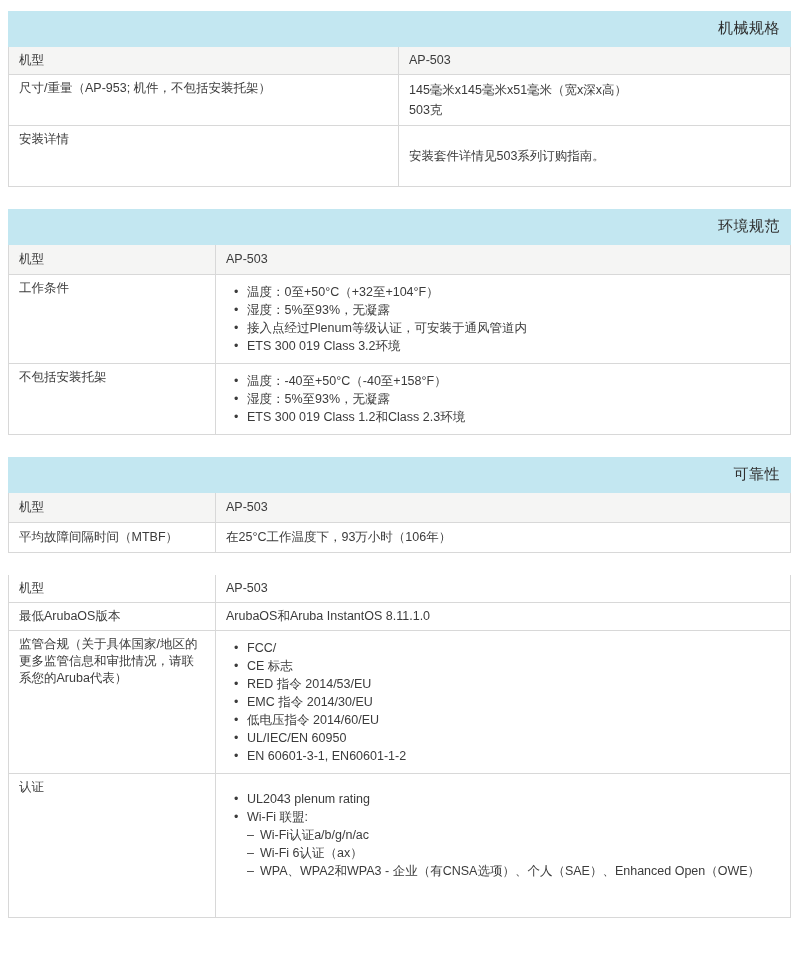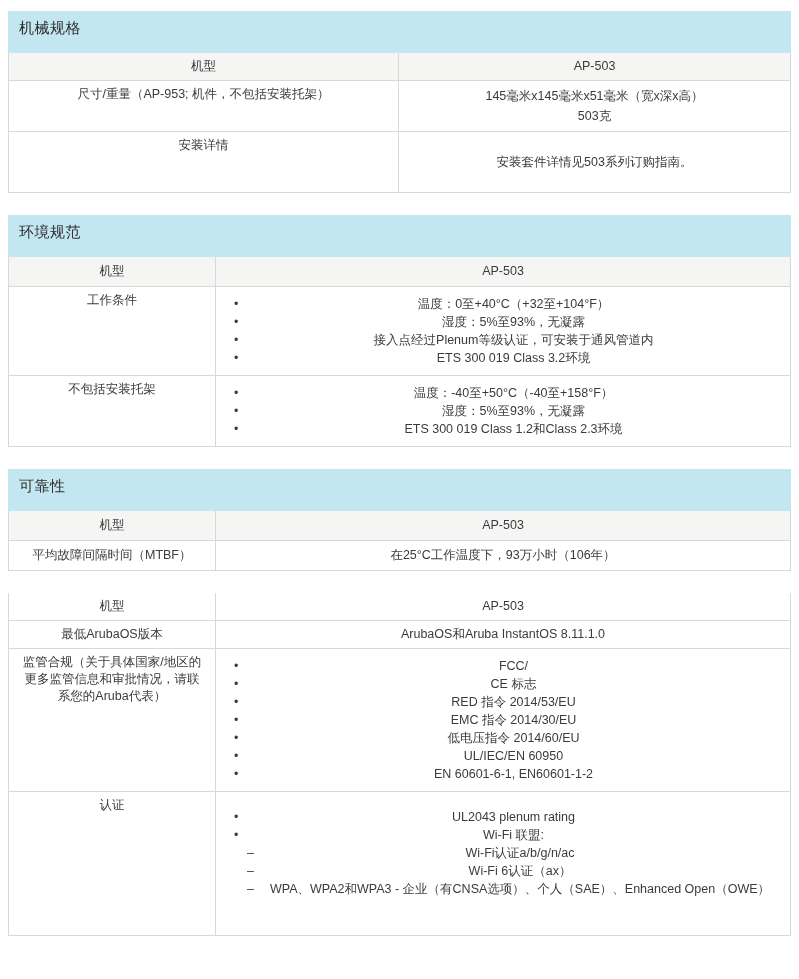--- a/index.html
+++ b/index.html
@@ -6,31 +6,31 @@
   body{
     width:799px;height:979px;overflow:hidden;
     font-family:"Liberation Sans","DejaVu Sans",sans-serif;
     color:#3b3b3b;
     -webkit-font-smoothing:antialiased;
   }
   .page{padding:11px 8px 0 8px;}
   .spec-section{margin-bottom:22px;}
   .section-header{
     background:#c3e7f1;
-    height:42px;line-height:33px;
+    height:36px;line-height:33px;
     padding:0 11px;
     font-size:15px;color:#2f2f2f;
     letter-spacing:.5px;
+    text-align:right;
   }
   table.spec-table{
     width:100%;
     border-collapse:collapse;
     table-layout:fixed;
     font-size:12.5px;
-    text-align:center;
   }
   col.label-col{width:207px;}
   section[data-section="mechanical"] col.label-col{width:390px;}
   td{
     border:1px solid #d8d8d8;
     padding:5px 10px;
     vertical-align:top;
     line-height:17px;
     word-break:break-word;
   }
@@ -102,21 +102,21 @@
         </colgroup>
       <tbody>
           <tr>
             <td class="label-cell">机型</td>
             <td class="value-cell">AP-503</td>
           </tr>
           <tr>
             <td class="label-cell">工作条件</td>
             <td class="value-cell">
               <ul class="bullets">
-                <li class="bullet"><span>温度：0至+40°C（+32至+104°F）</span></li>
+                <li class="bullet"><span>温度：0至+50°C（+32至+104°F）</span></li>
                 <li class="bullet"><span>湿度：5%至93%，无凝露</span></li>
                 <li class="bullet"><span>接入点经过Plenum等级认证，可安装于通风管道内</span></li>
                 <li class="bullet"><span>ETS 300 019 Class 3.2环境</span></li>
               </ul>
             </td>
           </tr>
           <tr>
             <td class="label-cell">不包括安装托架</td>
             <td class="value-cell">
               <ul class="bullets">
@@ -170,21 +170,21 @@
           <tr>
             <td class="label-cell">监管合规（关于具体国家/地区的更多监管信息和审批情况，请联系您的Aruba代表）</td>
             <td class="value-cell">
               <ul class="bullets">
                 <li class="bullet"><span>FCC/</span></li>
                 <li class="bullet"><span>CE 标志</span></li>
                 <li class="bullet"><span>RED 指令 2014/53/EU</span></li>
                 <li class="bullet"><span>EMC 指令 2014/30/EU</span></li>
                 <li class="bullet"><span>低电压指令 2014/60/EU</span></li>
                 <li class="bullet"><span>UL/IEC/EN 60950</span></li>
-                <li class="bullet"><span>EN 60601-6-1, EN60601-1-2</span></li>
+                <li class="bullet"><span>EN 60601-3-1, EN60601-1-2</span></li>
               </ul>
             </td>
           </tr>
           <tr>
             <td class="label-cell">认证</td>
             <td class="value-cell">
               <ul class="bullets">
                 <li class="bullet"><span>UL2043 plenum rating</span></li>
                 <li class="bullet"><span>Wi-Fi 联盟:</span><ul class="subs">
                     <li class="sub">Wi-Fi认证a/b/g/n/ac</li>

